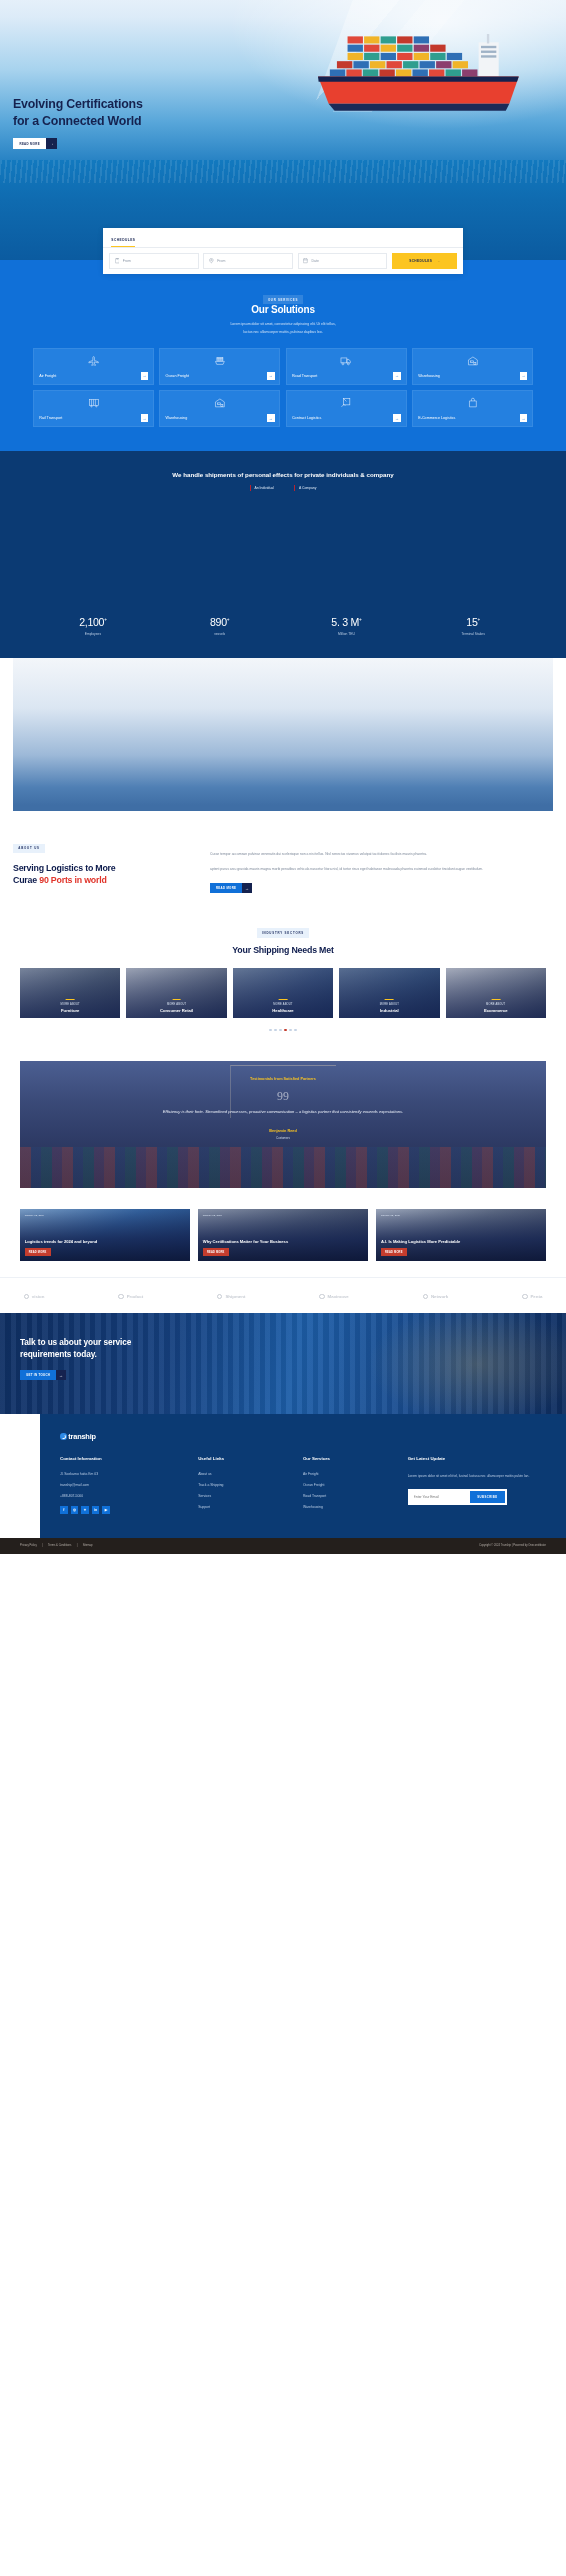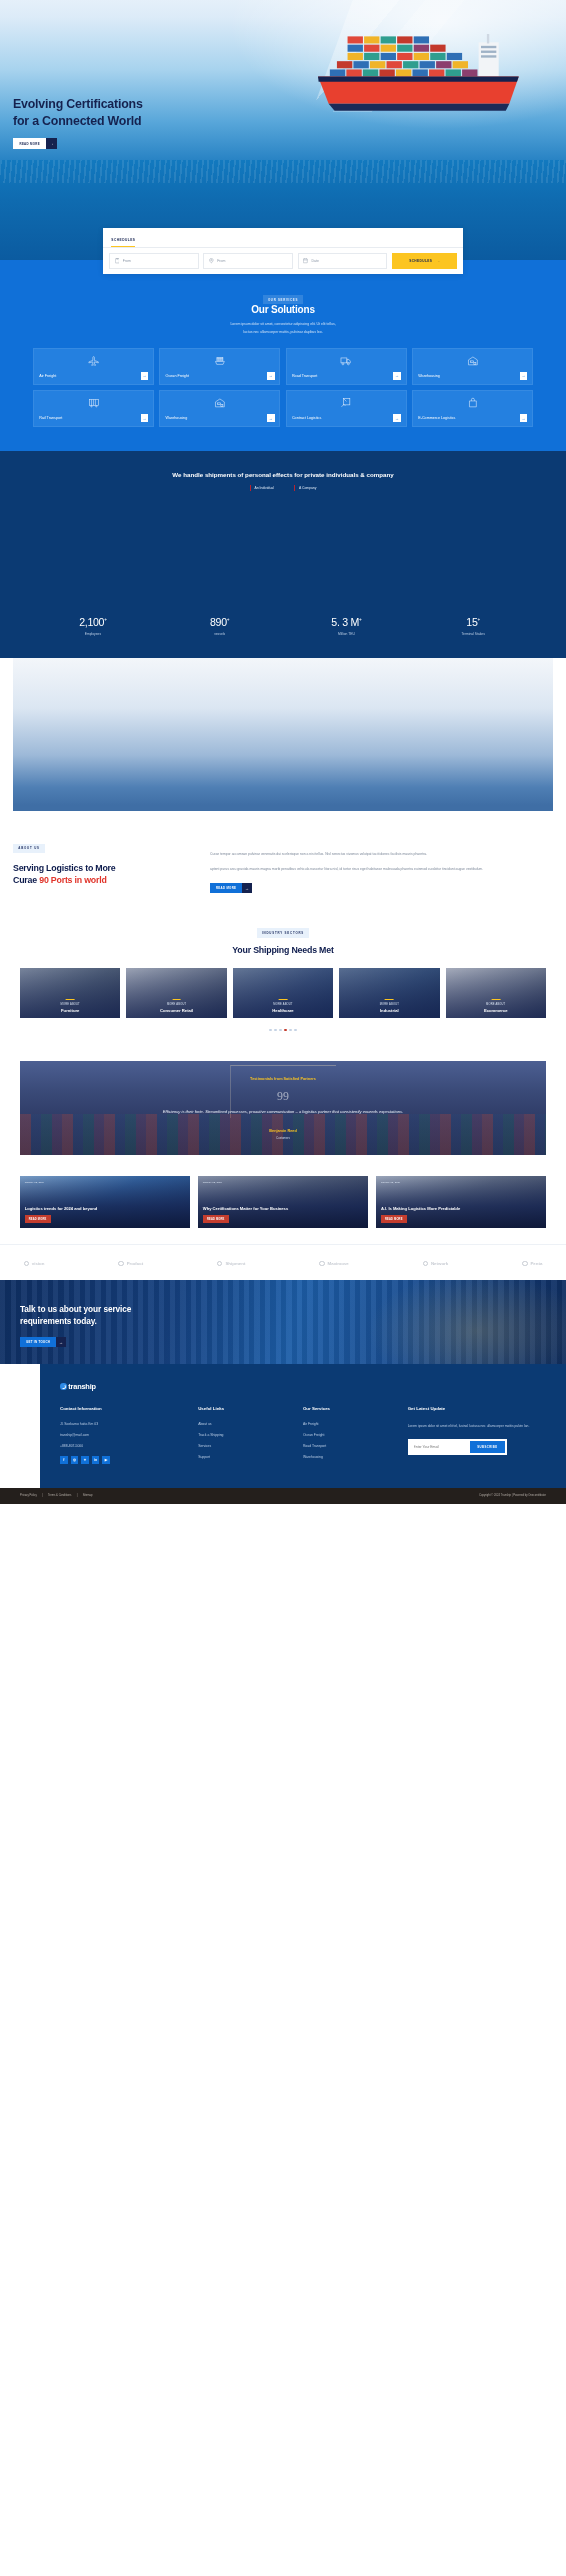--- a/index.html
+++ b/index.html
@@ -165,21 +165,21 @@
   .indcard .photo { position:absolute; inset:0; }
   .indcard .tint { position:absolute; inset:0; background: linear-gradient(to bottom, rgba(21,34,79,.25), rgba(21,34,79,.78)); }
   .indcard .bar { position:absolute; left:50%; transform:translateX(-50%); bottom: 17.7px; width: 8.8px; height: 1.5px; background:#fcc521; }
   .indcard .more { position:absolute; left:0; right:0; bottom: 11.8px; font-size:2.6px; letter-spacing:0.2px; color:#dce6f5; }
   .indcard .nm { position:absolute; left:0; right:0; bottom: 4.7px; font-size:4.2px; font-weight:700; color:#fff; }
   .dots { display:flex; justify-content:center; gap: 2.9px; margin-top: 10.6px; }
   .dot { width:2.1px;height:2.1px;border-radius:50%;background:#c6d3e4; }
   .dot.on { background:#c43d2e; }
 
   
-  .testi { margin: 15.3px 20px 0; height: 94px; position:relative; overflow:hidden; }
+  .testi { margin: 15.3px 20px 0; height: 127px; position:relative; overflow:hidden; }
   .testi .bg { position:absolute; inset:0;
     background: linear-gradient(to bottom, #4c5f92 0%, #3a4a78 32%, #2f3c67 60%, #242d4f 100%); }
   .testi .boxes { position:absolute; left:0; right:0; bottom:0; height: 41px;
     background:
       repeating-linear-gradient(90deg, rgba(180,70,60,.55) 0 10.6px, rgba(40,70,120,.55) 10.6px 21px, rgba(30,100,95,.5) 21px 32px, rgba(120,60,90,.5) 32px 42px);
     opacity:.55; }
   .testi .crane { position:absolute; left: 40%; top: 3.5px; width: 106px; height: 53px;
      border-top: 1.8px solid rgba(200,190,175,.45); border-left: 1.2px solid rgba(200,190,175,.3); }
   .testi .content { position:relative; text-align:center; padding-top: 15.3px; }
   .testi-kicker { font-size: 3.8px; font-weight:700; color:#fcc521; }
@@ -197,21 +197,21 @@
   .blogcard .ttl { position:absolute; left:4.7px; right:5.9px; bottom: 16.5px; font-size:4.1px; font-weight:700; color:#fff; line-height:1.45; }
   .blogcard .rb { position:absolute; left:4.7px; bottom: 5.3px; background:#c43d2e; color:#fff; font-size:2.6px; font-weight:700; letter-spacing:0.2px; padding: 2.4px 4.1px; }
 
   
   .logos { display:flex; justify-content:space-between; padding: 16.5px 23.6px 14px; margin-top: 15.3px; border-top:0.6px solid #edf1f6; }
   .logoitem { display:flex; align-items:center; gap:2.9px; opacity:.38; }
   .logoitem .g { width: 5.3px; height: 5.3px; border: 0.8px solid #6b7689; border-radius: 50%; }
   .logoitem .t { font-size: 4.4px; font-weight:700; color:#6b7689; }
 
   
-  .cta { position:relative; height: 84px; overflow:hidden; }
+  .cta { position:relative; height: 101px; overflow:hidden; }
   .cta .bg { position:absolute; inset:0;
     background: linear-gradient(100deg, #0f2f63 0%, #15407f 30%, #1d5ea8 52%, #1a4e92 70%, #0e2c5e 100%); }
   .cta .stripes { position:absolute; inset:0;
      background: repeating-linear-gradient(90deg, rgba(255,255,255,.05) 0 5.3px, rgba(0,0,0,.07) 5.3px 10.6px); }
   .cta .glow { position:absolute; right:-35px; top:-17.7px; width:248px;height:136px;
      background: radial-gradient(ellipse at center, rgba(255,200,80,.20), rgba(255,200,80,0) 62%); }
   .cta .content { position:relative; padding: 22.4px 0 0 20px; }
   .cta h2 { font-size: 8.3px; color:#fff; font-weight:700; line-height:1.5; letter-spacing:-0.1px; }
   .cta .btn-blue { margin-top: 9.4px; background:#1070d8; }
 

